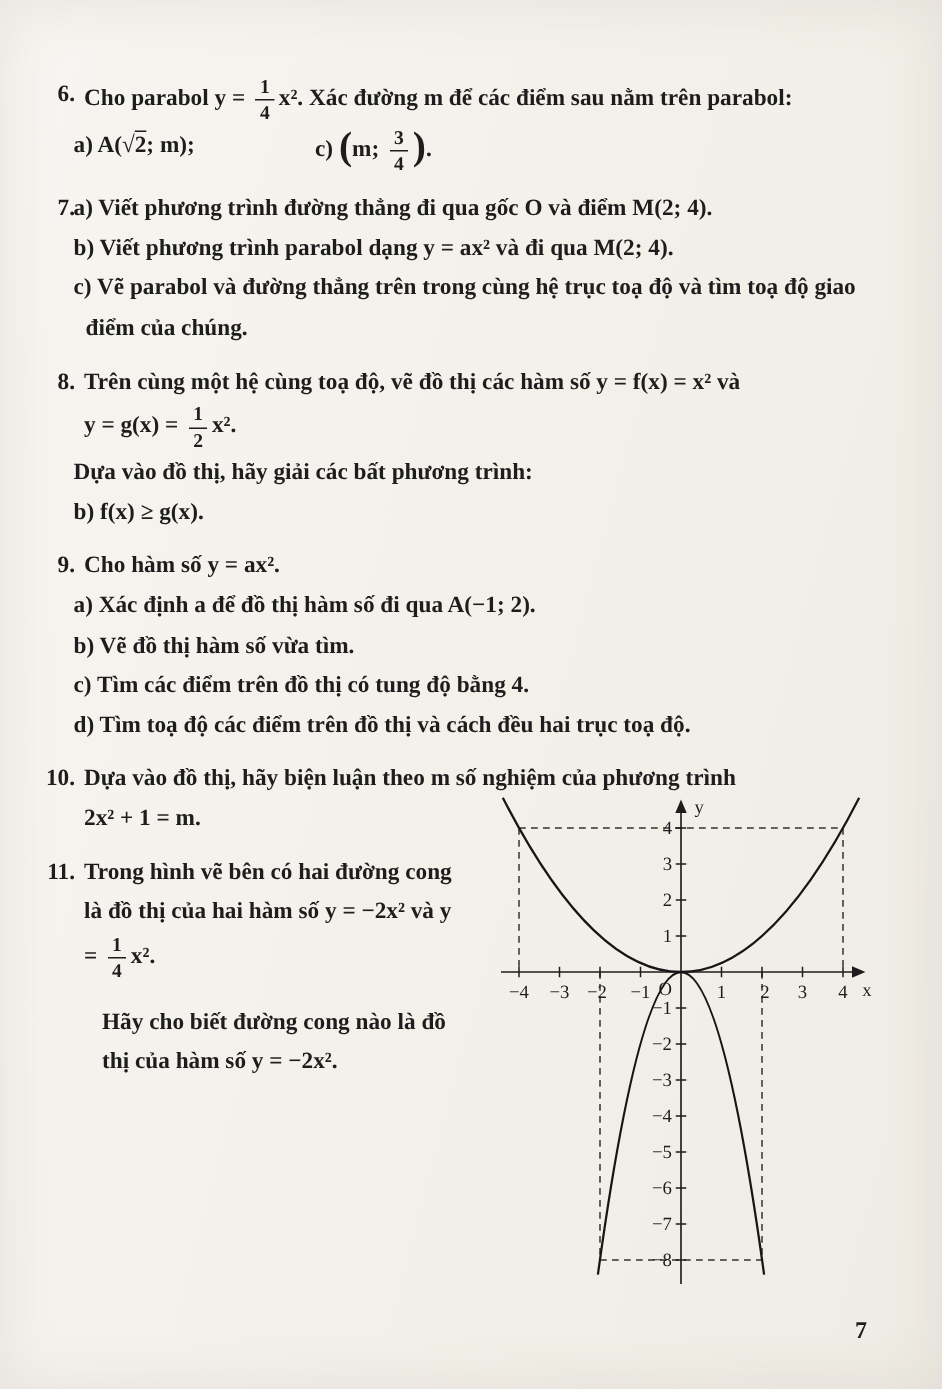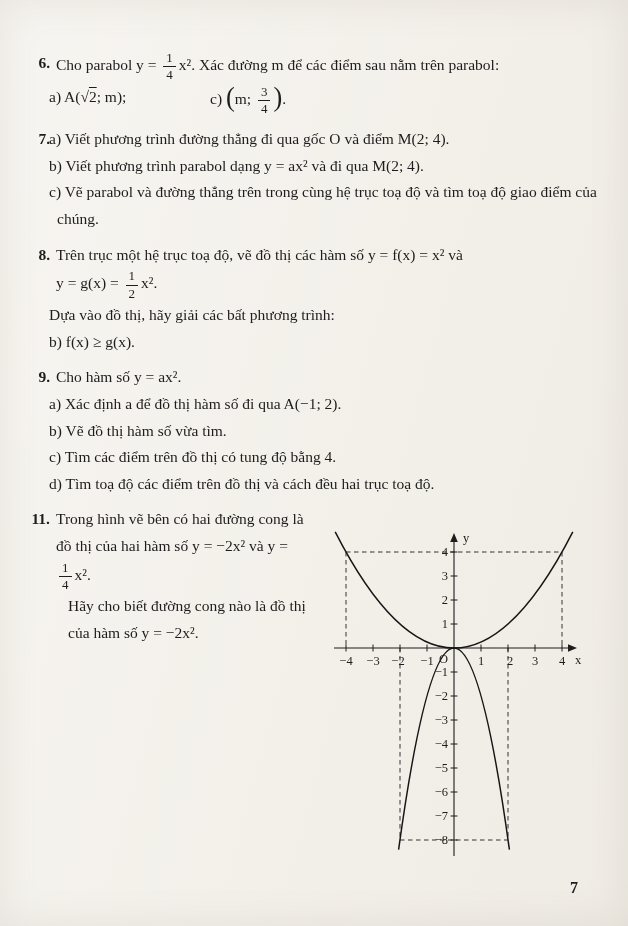--- a/index.html
+++ b/index.html
@@ -12,37 +12,37 @@
     color:#1d1d1d;
     font-family:"Liberation Serif","DejaVu Serif",serif;
     font-size:15.5px;
     line-height:1.72;
     padding:50px 28px 0 26px;
     overflow:hidden;
     box-shadow:inset 0 0 40px rgba(120,110,90,0.12);
   }
   .problem { display:flex; margin-bottom:9px; }
   .pnum { flex:0 0 24px; text-align:right; margin-right:6px; font-weight:bold; white-space:nowrap; }
-  .pbody { flex:1; min-width:0; }
+  .pbody { flex:1; min-width:0;font-weight:bold; }
   .sub { margin-left:-7px; padding-left:8px; text-indent:-8px; }
   .row { display:flex; }
   .row.sub { padding-left:0; text-indent:0; }
   .itA6 { flex:0 0 161px; }
   .itB6 { flex:0 0 195px; }
   .itA8 { flex:0 0 200px; }
   .frac {
     display:inline-block; text-align:center; vertical-align:middle;
     font-size:0.84em; line-height:1.25; margin:0 3px; text-indent:0;
   }
   .frac .fn { display:block; border-bottom:1.2px solid #1d1d1d; padding:0 3px; }
   .frac .fd { display:block; padding:0 3px; }
   .radicand { text-decoration:overline; }
   .bigp { font-size:1.7em; line-height:1; vertical-align:middle; position:relative; top:-2px; }
   .p11col { max-width:252px; }
-  .p11col .para2 { margin-left:12px; margin-top:0; max-width:238px; }
+  .p11col .para2 { margin-left:12px; margin-top:13px; max-width:238px; }
   .graph { position:absolute; left:314px; top:526px; }
   .pageno { position:absolute; right:50px; top:874px; font-weight:bold; font-size:16px; }
   svg text { font-family:"Liberation Serif","DejaVu Serif",serif; font-size:12.5px; fill:#1d1d1d; }
   .axis { stroke:#1d1d1d; stroke-width:1.1; fill:none; }
   .curve { stroke:#161616; stroke-width:1.5; fill:none; }
   .dash { stroke:#333; stroke-width:1; fill:none; stroke-dasharray:4.5 3.5; }
   .tick { stroke:#1d1d1d; stroke-width:1; fill:none; }
   .arrow { fill:#1d1d1d; stroke:none; }
 </style>
 </head>
@@ -68,21 +68,21 @@
     <div class="pbody">
       <div class="sub">a) Viết phương trình đường thẳng đi qua gốc O và điểm M(2; 4).</div>
       <div class="sub">b) Viết phương trình parabol dạng y = ax² và đi qua M(2; 4).</div>
       <div class="sub">c) Vẽ parabol và đường thẳng trên trong cùng hệ trục toạ độ và tìm toạ độ giao điểm của chúng.</div>
     </div>
   </div>
 
   <div class="problem">
     <div class="pnum">8.</div>
     <div class="pbody">
-      <div>Trên trục một hệ trục toạ độ, vẽ đồ thị các hàm số y = f(x) = x² và</div>
+      <div>Trên cùng một hệ cùng toạ độ, vẽ đồ thị các hàm số y = f(x) = x² và</div>
       <div>
         <span>y = g(x) = </span><span class="frac"><span class="fn">1</span><span class="fd">2</span></span><span>x².</span>
       </div>
       <div class="sub">Dựa vào đồ thị, hãy giải các bất phương trình:</div>
       <div class="row sub">
         <span>b) f(x) ≥ g(x).</span>
       </div>
     </div>
   </div>
 
@@ -90,20 +90,27 @@
     <div class="pnum">9.</div>
     <div class="pbody">
       <div>Cho hàm số y = ax².</div>
       <div class="sub">a) Xác định a để đồ thị hàm số đi qua A(−1; 2).</div>
       <div class="sub">b) Vẽ đồ thị hàm số vừa tìm.</div>
       <div class="sub">c) Tìm các điểm trên đồ thị có tung độ bằng 4.</div>
       <div class="sub">d) Tìm toạ độ các điểm trên đồ thị và cách đều hai trục toạ độ.</div>
     </div>
   </div>
 
+  <div class="problem">
+    <div class="pnum">10.</div>
+    <div class="pbody">
+      <div>Dựa vào đồ thị, hãy biện luận theo m số nghiệm của phương trình</div>
+      <div>2x² + 1 = m.</div>
+    </div>
+  </div>
 
   <div class="problem">
     <div class="pnum">11.</div>
     <div class="pbody p11col">
       <div>
         <span>Trong hình vẽ bên có hai đường cong là đồ thị của hai hàm số y = −2x² và y = </span><span class="frac"><span class="fn">1</span><span class="fd">4</span></span><span>x².</span>
       </div>
       <div class="para2">Hãy cho biết đường cong nào là đồ thị của hàm số y = −2x².</div>
     </div>
   </div>

